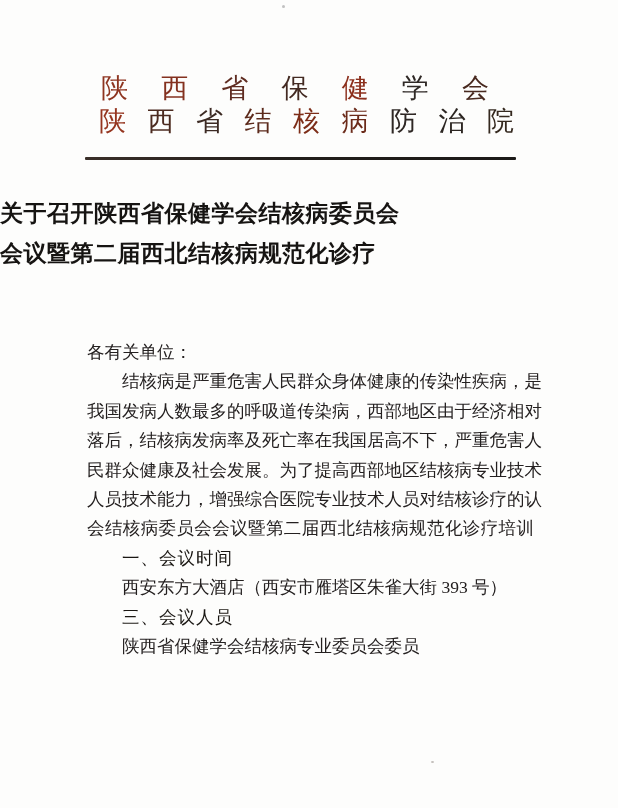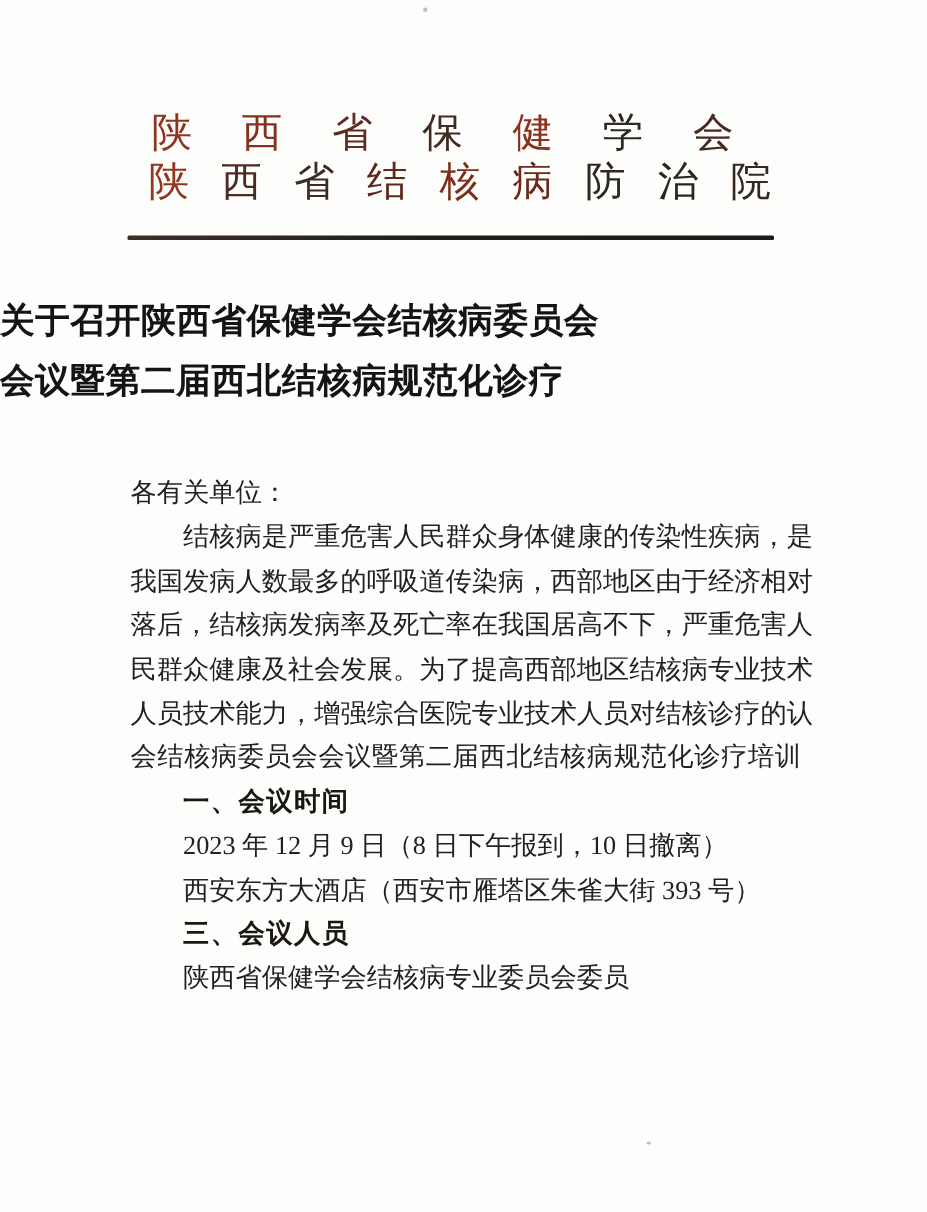--- a/index.html
+++ b/index.html
@@ -28,32 +28,32 @@
   
   .title{
     position:absolute;top:194px;left:0;width:100%;
     text-align:left;
     font-family:"Liberation Sans","DejaVu Sans",sans-serif;
     font-weight:bold;font-size:23px;line-height:39.5px;
     color:#161412;letter-spacing:0.5px;
   }
   
   .body{
-    position:absolute;left:87px;top:314px;width:447px;
+    position:absolute;left:87px;top:338px;width:447px;
     font-size:17.5px;line-height:29.4px;color:#242020;
   }
   .bline{white-space:nowrap;}
   .jline{
     text-align:justify;text-align-last:justify;
     text-justify:inter-character;
   }
   .indent{padding-left:35px;}
   .sec-heading{
     font-family:"Liberation Sans","DejaVu Sans",sans-serif;
-    font-weight:bold;color:#1a1713;padding-left:35px;
+    font-weight:normal;color:#1a1713;padding-left:35px;
     letter-spacing:1px;
   }
   .sec-content{padding-left:35px;}
   
   .speck{position:absolute;border-radius:50%;}
   .speck-top{left:282px;top:5px;width:3px;height:3px;background:#9a9a9a;opacity:.6;}
   .speck-bottom{left:431px;top:761px;width:3px;height:2px;background:#a9a4a0;opacity:.7;}
 </style>
 </head>
 <body>
@@ -95,21 +95,20 @@
     <div class="bline">各有关单位：</div>
 
     <div class="bline jline indent">结核病是严重危害人民群众身体健康的传染性疾病，是</div>
     <div class="bline jline">我国发病人数最多的呼吸道传染病，西部地区由于经济相对</div>
     <div class="bline jline">落后，结核病发病率及死亡率在我国居高不下，严重危害人</div>
     <div class="bline jline">民群众健康及社会发展。为了提高西部地区结核病专业技术</div>
     <div class="bline jline">人员技术能力，增强综合医院专业技术人员对结核诊疗的认</div>
     <div class="bline jline">会结核病委员会会议暨第二届西北结核病规范化诊疗培训</div>
 
     <div class="bline sec-heading">一、会议时间</div>
-    <div class="bline sec-content">2023 年 12 月 9 日（8 日下午报到，10 日撤离）</div>
 
     <div class="bline sec-content">西安东方大酒店（西安市雁塔区朱雀大街 393 号）</div>
 
     <div class="bline sec-heading">三、会议人员</div>
     <div class="bline sec-content">陕西省保健学会结核病专业委员会委员</div>
   </main>
 
   <div class="speck speck-bottom"></div>
 
 </div>

